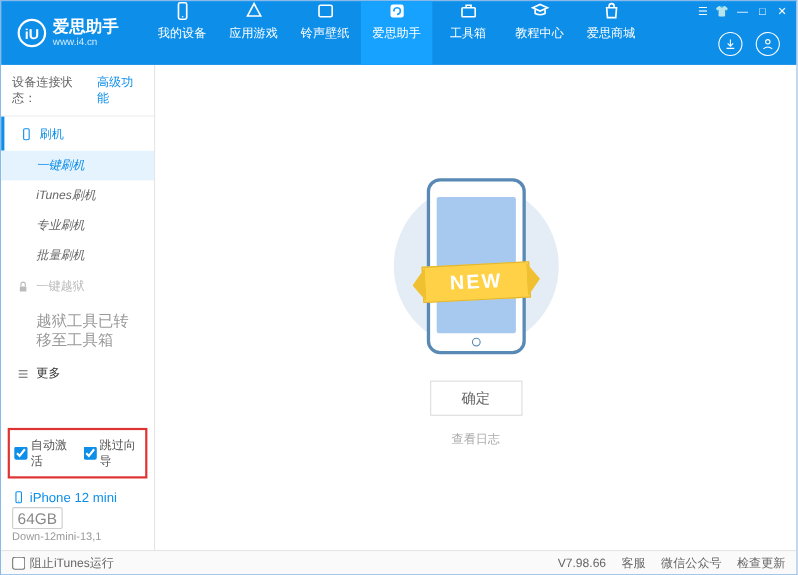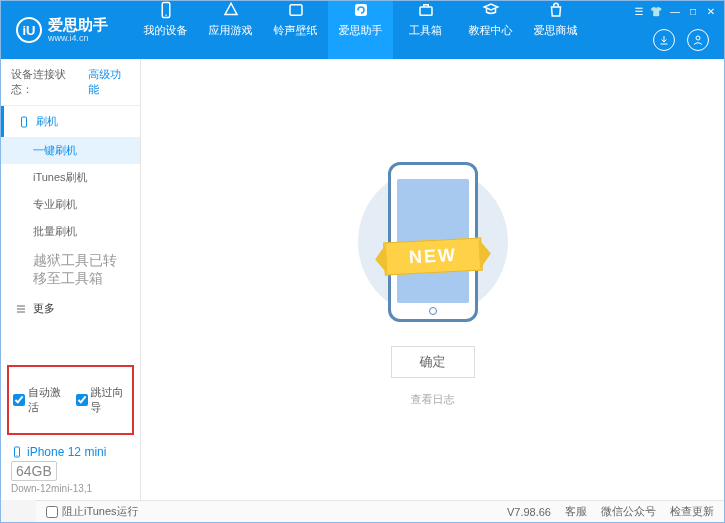--- a/index.html
+++ b/index.html
@@ -18,44 +18,44 @@
 .header-right { position: absolute; right: 15px; bottom: 8px; display: flex; gap: 12px; }
 .circle-btn { width: 22px; height: 22px; border: 1.5px solid #fff; border-radius: 50%; display: flex; align-items: center; justify-content: center; cursor: pointer; }
 .body { display: flex; height: calc(100% - 58px - 22px); background: #fff; }
 .sidebar { width: 140px; border-right: 1px solid #e5e5e5; display: flex; flex-direction: column; font-size: 11px; color: #666; }
 .status { padding: 8px 10px; border-bottom: 1px solid #eee; display: flex; align-items: center; gap: 4px; }
 .status-val { color: #0d8ee9; }
 .side-section { padding: 8px 14px; display: flex; align-items: center; gap: 6px; color: #333; cursor: pointer; }
 .side-section.active { color: #0d8ee9; border-left: 3px solid #0d8ee9; padding-left: 14px; }
 .side-section .ico { width: 12px; height: 12px; }
 .sub-items { }
-.sub-item { padding: 6px 10px 6px 32px; cursor: pointer; color: #666; }
+.sub-item { padding: 6px 10px 6px 32px; cursor: pointer; color: #666; font-style: italic; }
 .sub-item.selected { background: #e5f3ff; color: #0d8ee9; }
 .sub-note { padding: 6px 10px 6px 32px; color: #999; font-size: 14px; line-height: 1.3; }
-.checkbox-row { border: 2px solid #d33; margin: 4px 6px; padding: 18px 4px; display: flex; gap: 10px; align-items: flex-end; }
+.checkbox-row { border: 2px solid #d33; margin: 4px 6px; padding: 6px 4px; display: flex; gap: 10px; align-items: flex-end; }
 .chk { display: flex; align-items: center; gap: 3px; font-size: 11px; color: #555; }
 .chk input { accent-color: #0d8ee9; width: 12px; height: 12px; }
 .device { padding: 6px 10px; }
 .device-name { color: #0d8ee9; font-size: 12px; display: flex; align-items: center; gap: 4px; }
 .device-badge { border: 1px solid #ccc; border-radius: 2px; padding: 1px 4px; font-size: 14px; color: #888; display: inline-block; margin-top: 2px; }
 .device-fw { font-size: 10px; color: #999; margin-top: 2px; }
 .main { flex: 1; display: flex; flex-direction: column; align-items: center; justify-content: center; position: relative; }
 .phone-img { width: 200px; height: 180px; position: relative; display: flex; align-items: center; justify-content: center; }
 .phone-bg { position: absolute; width: 150px; height: 150px; background: #e4edf5; border-radius: 50%; }
 .phone { position: relative; width: 90px; height: 160px; background: #fff; border: 3px solid #5989b5; border-radius: 12px; z-index: 2; }
 .phone-screen { position: absolute; top: 14px; left: 6px; right: 6px; bottom: 16px; background: #a7c9f0; border-radius: 2px; }
 .phone-home { position: absolute; bottom: 4px; left: 50%; transform: translateX(-50%); width: 8px; height: 8px; border: 1px solid #5989b5; border-radius: 50%; }
 .ribbon { position: absolute; background: #ffd147; color: #fff; font-weight: bold; font-size: 18px; letter-spacing: 2px; padding: 5px 24px; z-index: 3; top: 88px; transform: rotate(-3deg); border: 1px solid #e0b830;}
 .ribbon::before, .ribbon::after { content:''; position:absolute; top:0; width:12px; height:100%; background:#f0c030; }
 .ribbon::before { left:-10px; clip-path: polygon(100% 0, 100% 100%, 0 50%); }
 .ribbon::after { right:-10px; clip-path: polygon(0 0, 100% 50%, 0 100%); }
 .msg { font-size: 15px; color: #333; margin-top: 10px; }
 .confirm-btn { margin-top: 14px; border: 1px solid #ddd; background: #fff; padding: 6px 28px; font-size: 13px; color: #666; cursor: pointer; }
 .log-link { margin-top: 14px; font-size: 11px; color: #aaa; cursor: pointer; }
-.statusbar { height: 22px; border-top: 1px solid #e5e5e5; background: #fafafa; display: flex; align-items: center; font-size: 11px; color: #666; padding: 0 10px; justify-content: space-between; margin-left: 35px; }
+.statusbar { height: 22px; border-top: 1px solid #e5e5e5; background: #fafafa; display: flex; align-items: center; font-size: 11px; color: #666; padding: 0 10px; justify-content: space-between; }
 .sb-left { display: flex; align-items: center; gap: 4px; }
 .sb-right { display: flex; align-items: center; gap: 14px; }
 .lock-ico { width:10px; height:10px; fill:#bbb; }
 .phone-ico { width:12px; height:14px; }
 svg { display: block; }
 </style>
 </head>
 <body>
 
 <div class="header">
@@ -151,20 +151,27 @@
         </svg>
       <span>刷机</span>
     </div>
     <div class="sub-items">
       <div class="sub-item selected">一键刷机</div>
       <div class="sub-item">iTunes刷机</div>
       <div class="sub-item">专业刷机</div>
       <div class="sub-item">批量刷机</div>
     </div>
 
+    <div class="side-section" style="color:#bbb">
+      <svg class="ico lock-ico" viewBox="0 0 24 24">
+          <rect x="6" y="11" width="12" height="9" rx="1" fill="#bbb"></rect>
+          <path d="M8 11 V7 A4 4 0 0 1 16 7 V11" fill="none" stroke="#bbb" stroke-width="2"></path>
+        </svg>
+      <span>一键越狱</span>
+    </div>
     <div class="sub-note">越狱工具已转移至工具箱</div>
 
     <div class="side-section">
       <svg class="ico" viewBox="0 0 24 24">
           <path d="M4 6 H20 M4 12 H20 M4 18 H20" stroke="#666" stroke-width="2"></path>
         </svg>
       <span>更多</span>
     </div>
 
     <div style="flex:1"></div>

